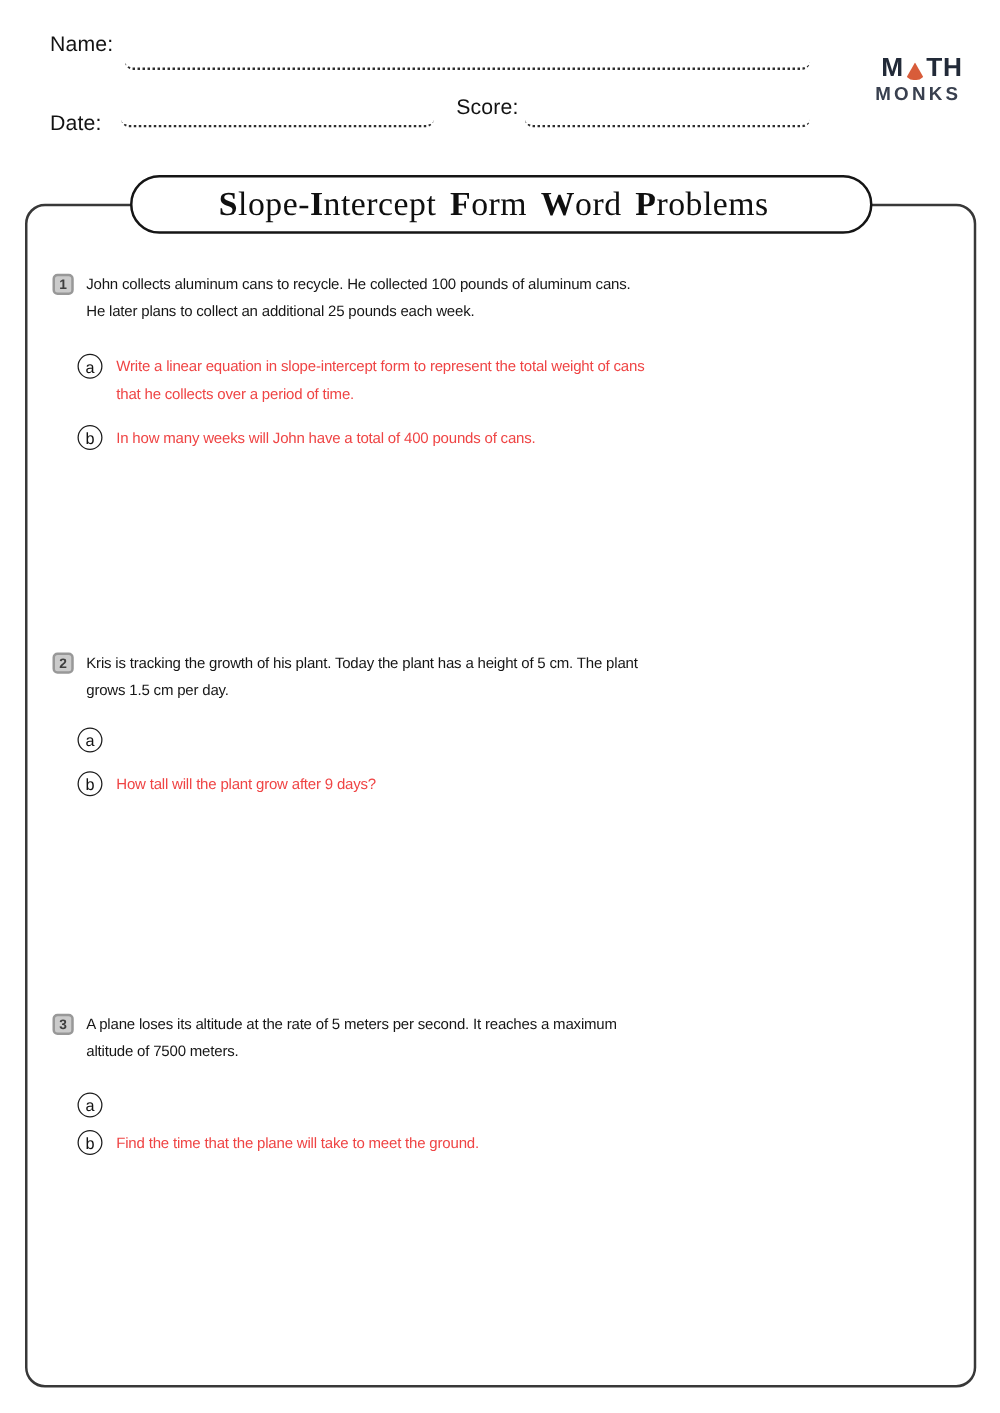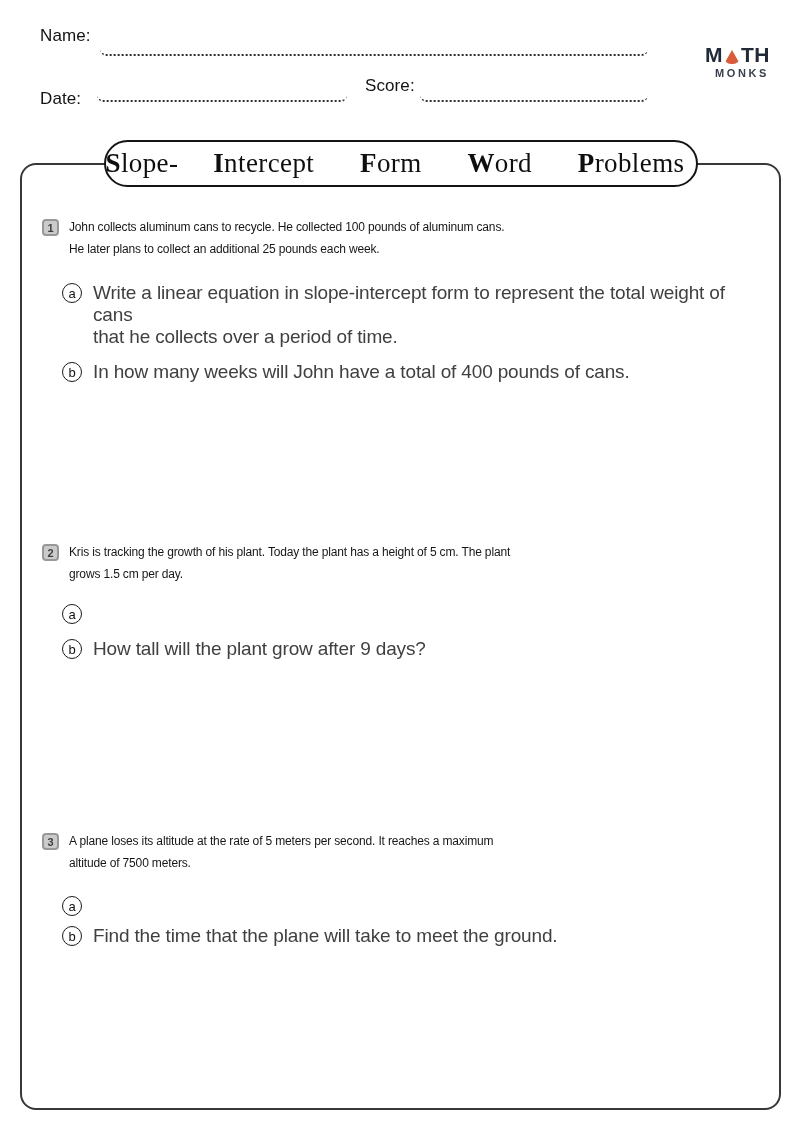--- a/index.html
+++ b/index.html
@@ -55,21 +55,21 @@
   }
   .logo-triangle{
     display:inline-block;
     width:0;height:0;
     border-left:8px solid transparent;
     border-right:8px solid transparent;
     border-bottom:14px solid var(--accent);
     margin:0 1px 1px 1px;
   }
   .logo-sub{
-    font-size:11px;
+    font-size:15px;
     font-weight:700;
     letter-spacing:2.6px;
     color:#39404f;
     margin-top:3px;
     margin-right:1px;
   }
 
   
   .main-box{
     position:absolute;
@@ -82,21 +82,21 @@
   .title-pill{
     position:absolute;
     left:50%;top:-25px;
     transform:translateX(-50%);
     width:594px;height:47px;
     background:#fff;
     border:2.5px solid #151515;
     border-radius:26px;
     display:flex;
     align-items:center;
-    justify-content:space-between;
+    justify-content:center;
     font-family:"Liberation Serif", serif;
     font-size:27px;
     color:#0f0f0f;
     white-space:nowrap;
   }
   .title-word{
     display:inline-block;
     margin-right:11px;
     letter-spacing:0.4px;
   }
@@ -142,25 +142,25 @@
     border:1.6px solid #1b1b1b;
     border-radius:50%;
     font-size:13px;
     color:#111;
     display:flex;
     align-items:center;
     justify-content:center;
     margin-top:1px;
   }
   .part-text{
-    font-size:19px;
+    font-size:12px;
     line-height:22px;
     letter-spacing:-0.15px;
     white-space:pre-line;
-    color:#404040;
+    color:#ef4444;
   }
   .problem-1 .part-a{margin-top:22px;}
   .problem-1 .part-b{margin-top:13px;}
   .problem-2{margin-top:158px;}
   .problem-2 .part-a{margin-top:18px;}
   .problem-2 .part-b{margin-top:14px;}
   .problem-3{margin-top:170px;}
   .problem-3 .part-a{margin-top:21px;}
   .problem-3 .part-b{margin-top:9px;}
 </style>

